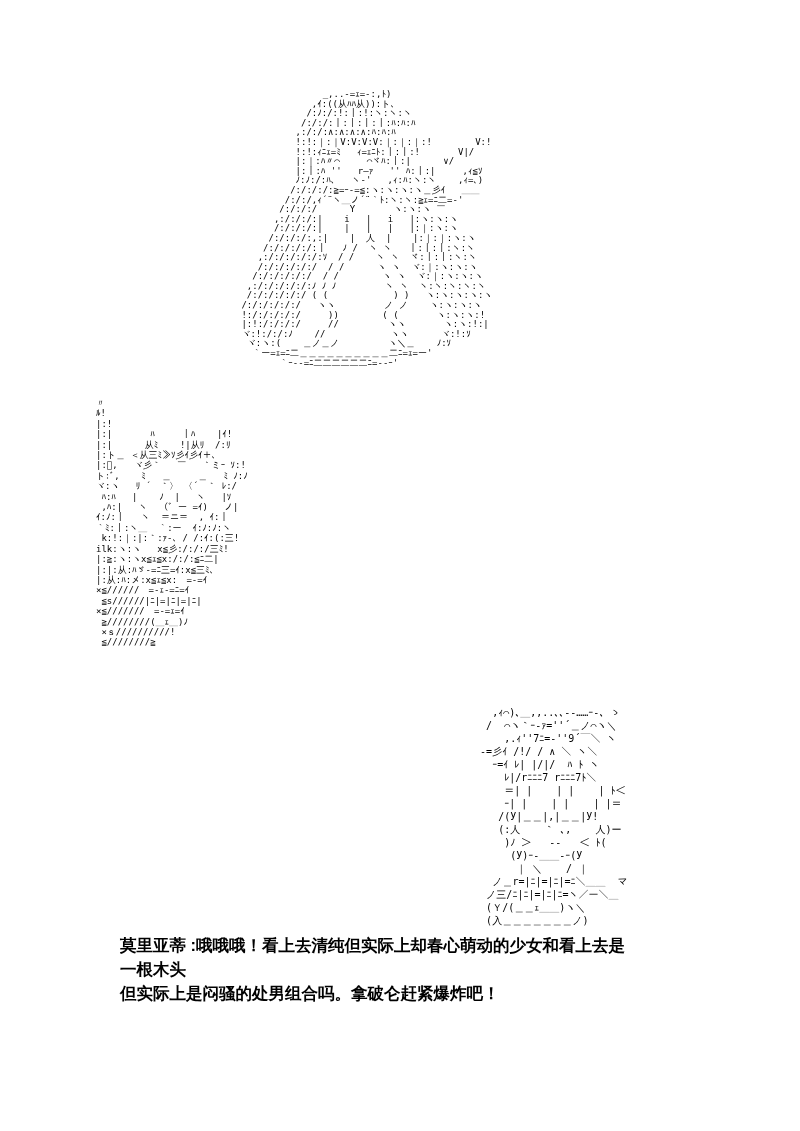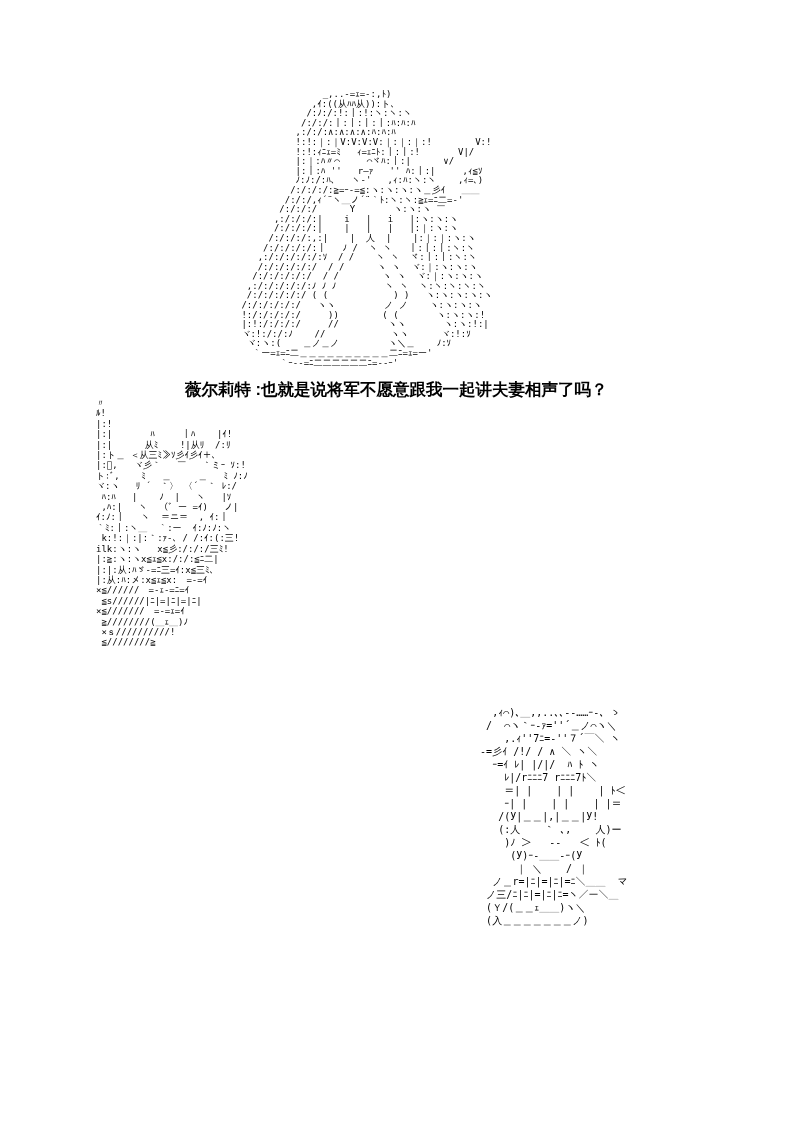--- a/index.html
+++ b/index.html
@@ -70,21 +70,20 @@
   ,:/:/:/:/:/:ﾉ ﾉ ﾉ         ヽ ヽ  ヽ:ヽ:ヽ:ヽ:ヽ
   /:/:/:/:/:/ ( (            ) )   ヽ:ヽ:ヽ:ヽ:ヽ
  /:/:/:/:/:/   ヽヽ         ノ ノ    ヽ:ヽ:ヽ:ヽ
  !:/:/:/:/:/     ))        ( (       ヽ:ヽ:ヽ:!
  |:!:/:/:/:/     //         ヽヽ       ヽ:ヽ:!:|
  ヾ:!:/:/:ﾉ    //            ヽヽ      ヾ:!:ｿ
   ヾ:ヽ:(    ＿ノ＿ノ         ヽ＼＿    ﾉ:ｿ
    ｀ー=ｪ=ﾆ二＿＿＿＿＿＿＿＿＿＿二ﾆ=ｪ=ー'
         ｀ｰ--=ﾆ二二二二二二ﾆ=--ｰ'</pre>
 
-  <div class="dialogue d1">薇尔莉特 :也就是说将军不愿意跟我一起讲夫妻相声了吗？</div>
 
   <pre class="aa aa2">〃
 ﾙ!
 |:!
 |:|       ﾊ     ｜ﾊ    |ｲ!
 |:|      从ﾐ    !|从ﾘ  /:ﾘ
 |:ト＿ ＜从三ﾐ≫ｿ彡ｲ彡ｲ＋､
 |:ﾞ,   ヾ彡｀   ￣   ｀ミｰ ｿ:!
 ト:ﾞ,    ﾐ   ＿     ＿   ﾐ ﾉ:ﾉ
 ヾ:ヽ   ﾘ ´ゞ｀〉 〈´ゞ｀ ﾚ:/
@@ -100,30 +99,32 @@
 ×≦//////ゞ=-ｪ-=ﾆ=ｲ
  ≦s//////|ﾆ|=|ﾆ|=|ﾆ|
 ×≦///////ゞ=-=ｪ=ｲ
  ≧////////(＿ｪ＿)ﾉ
  ×ｓ//////////!
  ≦////////≧</pre>
 
 
   <pre class="aa aa3">       ,ｨ⌒)､＿,,..､､--……ｰ-､ ゝ
       /  ⌒ヽ｀ｰ-ｧ=''´＿ノ⌒ヽ＼
-         ,.ｨ''7ﾆ=-''７´￣＼ ヽ
+         ,.ｨ''7ﾆ=-''9´￣＼ ヽ
      -=彡ｲ /!/ / ∧ ＼ ヽ＼
        ｰ=ｲ ﾚ| |/|/  ﾊ ﾄ ヽ
          ﾚ|/rﾆﾆﾆ7 rﾆﾆﾆ7ﾄ＼
          ＝| |    | |    | ﾄ＜
          ｰ| |    | |    | |＝
         /(У|＿＿|,|＿＿|У!
         (:人    ｀ ､,    人)ー
          )ﾉ ＞   --   ＜ ﾄ(
           (У)ｰ-＿＿-ｰ(У
            ｜ ＼    / ｜
        ノ＿r=|ﾆ|=|ﾆ|=ﾆ＼＿＿  マ
       ノ三/ﾆ|ﾆ|=|ﾆ|ﾆ=ヽ／ー＼＿
       (Ｙ/(＿＿ｪ＿＿)ヽ＼
       (入＿＿＿＿＿＿＿ノ)</pre>
 
+  <div class="dialogue d3">莫里亚蒂 :哦哦哦！看上去清纯但实际上却春心萌动的少女和看上去是一根木头
+但实际上是闷骚的处男组合吗。拿破仑赶紧爆炸吧！</div>
 
 </div>
 
 </body></html>

